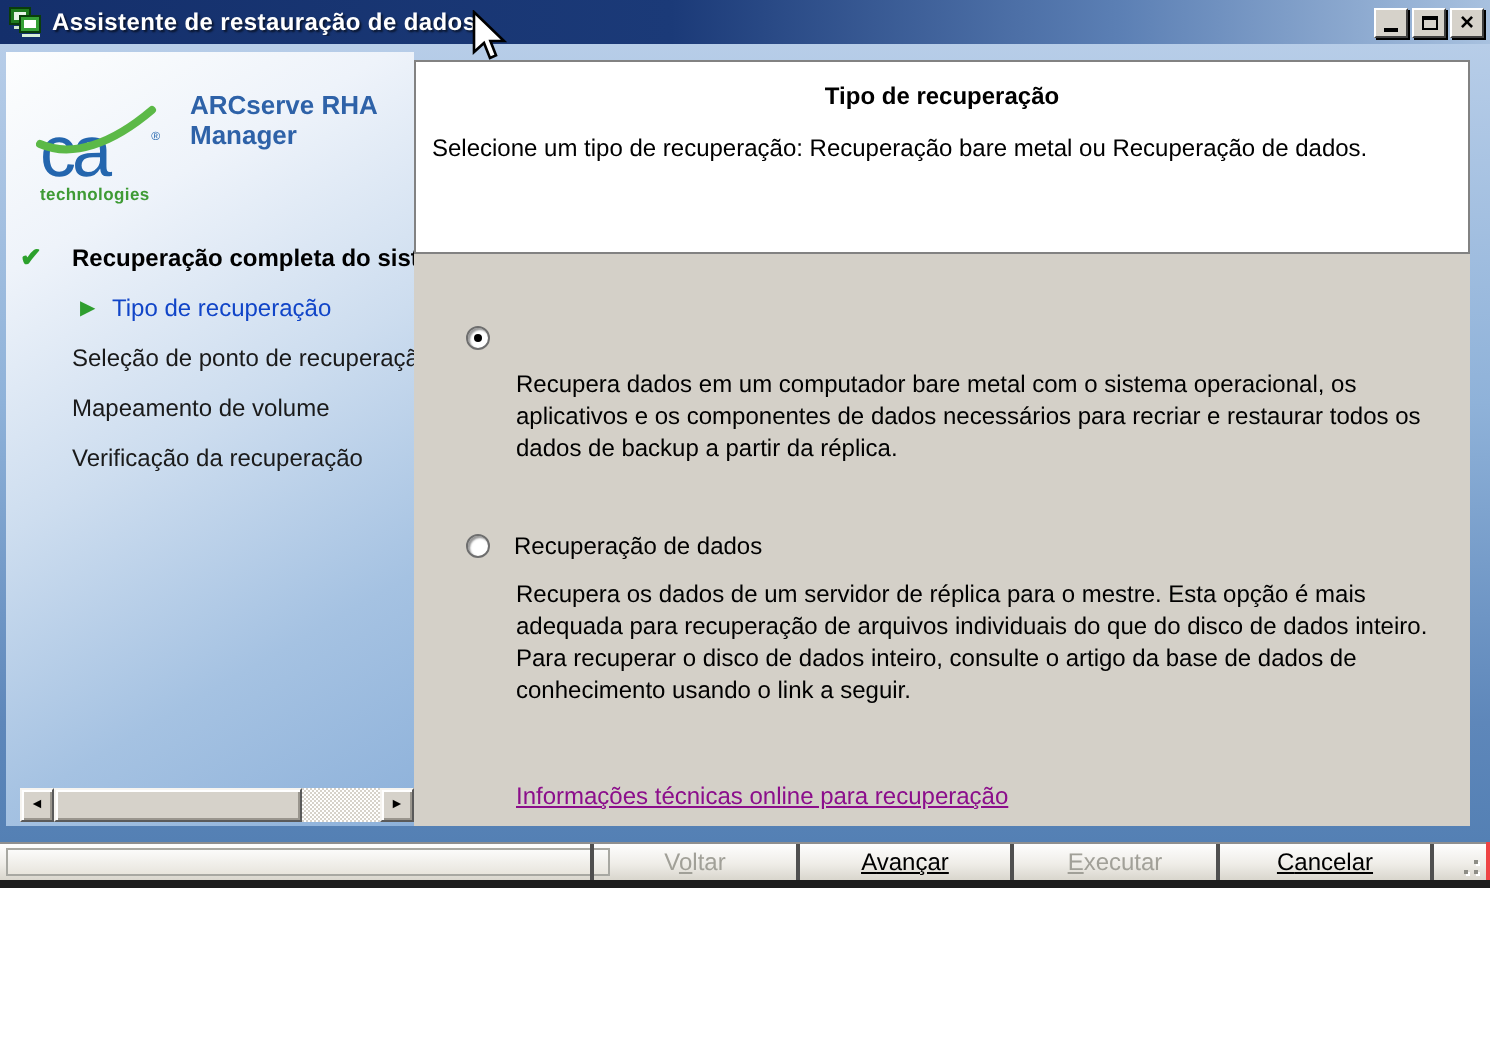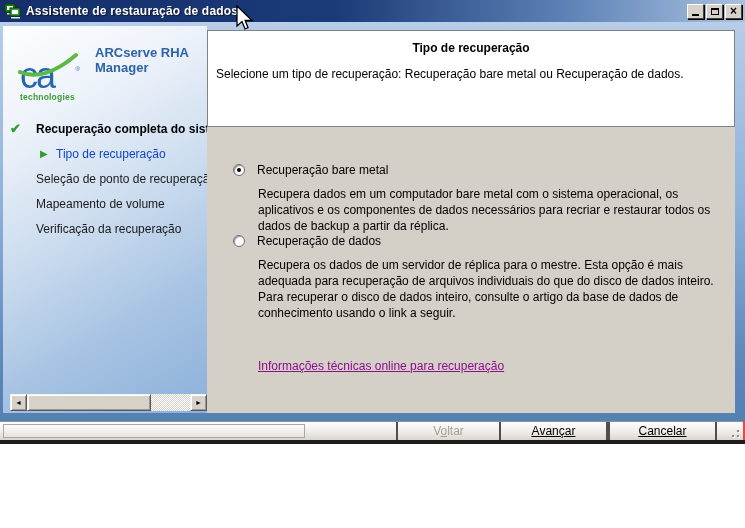--- a/index.html
+++ b/index.html
@@ -77,21 +77,21 @@
   .header-subtitle { margin:12px 0 0 8px; font-size:12px; color:#000; }
 
   .content { padding:36px 0 0 26px; }
   .option-row { display:flex; align-items:center; }
   .radio { width:12px; height:12px; border-radius:50%; background:#fff; flex:0 0 auto;
     border:1px solid #6e6e6e; box-shadow:inset 1px 1px 1px rgba(64,64,64,.55);
     display:flex; align-items:center; justify-content:center; }
   .radio.checked::after { content:""; width:4px; height:4px; border-radius:50%; background:#000; }
   .option-label { margin-left:12px; font-size:12px; color:#000; }
   .option-desc { margin:9px 0 0 25px; width:462px; font-size:12px; line-height:16px; color:#000; }
-  .option2 { }
+  .option2 { margin-top:34px; }
   .kb-link { display:inline-block; margin:38px 0 0 25px; font-size:12px; color:#8b0e8b;
     text-decoration:underline; cursor:pointer; }
 
   
   .statusbar { position:absolute; left:0; right:2px; bottom:4px; height:19px;
     background:linear-gradient(180deg,#fefefe 0%,#efede8 55%,#d9d6cd 100%);
     border-top:1px solid #8f8f8f; display:flex; }
   .status-panel { position:absolute; left:3px; top:2px; bottom:2px; width:302px;
     border:1px solid #a8a8a2; background:linear-gradient(180deg,#fbfbfa,#e8e5dd); }
   .footer-btns { position:absolute; right:0; top:0; bottom:0; display:flex; align-items:stretch; }
@@ -188,21 +188,20 @@
 
     <div class="main">
       <div class="header-box">
         <div class="header-title">Tipo de recuperação</div>
         <div class="header-subtitle">Selecione um tipo de recuperação: Recuperação bare metal ou Recuperação de dados.</div>
       </div>
 
       <div class="content">
         <div class="option-row">
           <span class="radio checked"></span>
-          <span class="option-label">Recuperação bare metal</span>
         </div>
         <div class="option-desc">Recupera dados em um computador bare metal com o sistema operacional, os aplicativos e os componentes de dados necessários para recriar e restaurar todos os dados de backup a partir da réplica.</div>
 
         <div class="option-row option2">
           <span class="radio"></span>
           <span class="option-label">Recuperação de dados</span>
         </div>
         <div class="option-desc">Recupera os dados de um servidor de réplica para o mestre. Esta opção é mais adequada para recuperação de arquivos individuais do que do disco de dados inteiro. Para recuperar o disco de dados inteiro, consulte o artigo da base de dados de conhecimento usando o link a seguir.</div>
 
         <a class="kb-link">Informações técnicas online para recuperação</a>
@@ -211,20 +210,21 @@
   </div>
 
   <div class="statusbar">
     <div class="status-panel"></div>
     <div class="footer-btns">
       <span class="fsep"></span>
       <button class="fbtn disabled"><span>V</span><span class="accel">o</span><span>ltar</span></button>
       <span class="fsep"></span>
       <button class="fbtn wide"><span></span><span class="accel">A</span><span>vançar</span></button>
       <span class="fsep"></span>
+      <button class="fbtn disabled"><span></span><span class="accel">E</span><span>xecutar</span></button>
       <span class="fsep"></span>
       <button class="fbtn wide"><span></span><span class="accel">C</span><span>ancelar</span></button>
       <span class="fsep"></span>
       <span class="grip-zone">
         <span class="grip-dot" style="right:4px;bottom:3px;"></span>
         <span class="grip-dot" style="right:4px;bottom:8px;"></span>
         <span class="grip-dot" style="right:9px;bottom:3px;"></span>
       </span>
     </div>
   </div>

